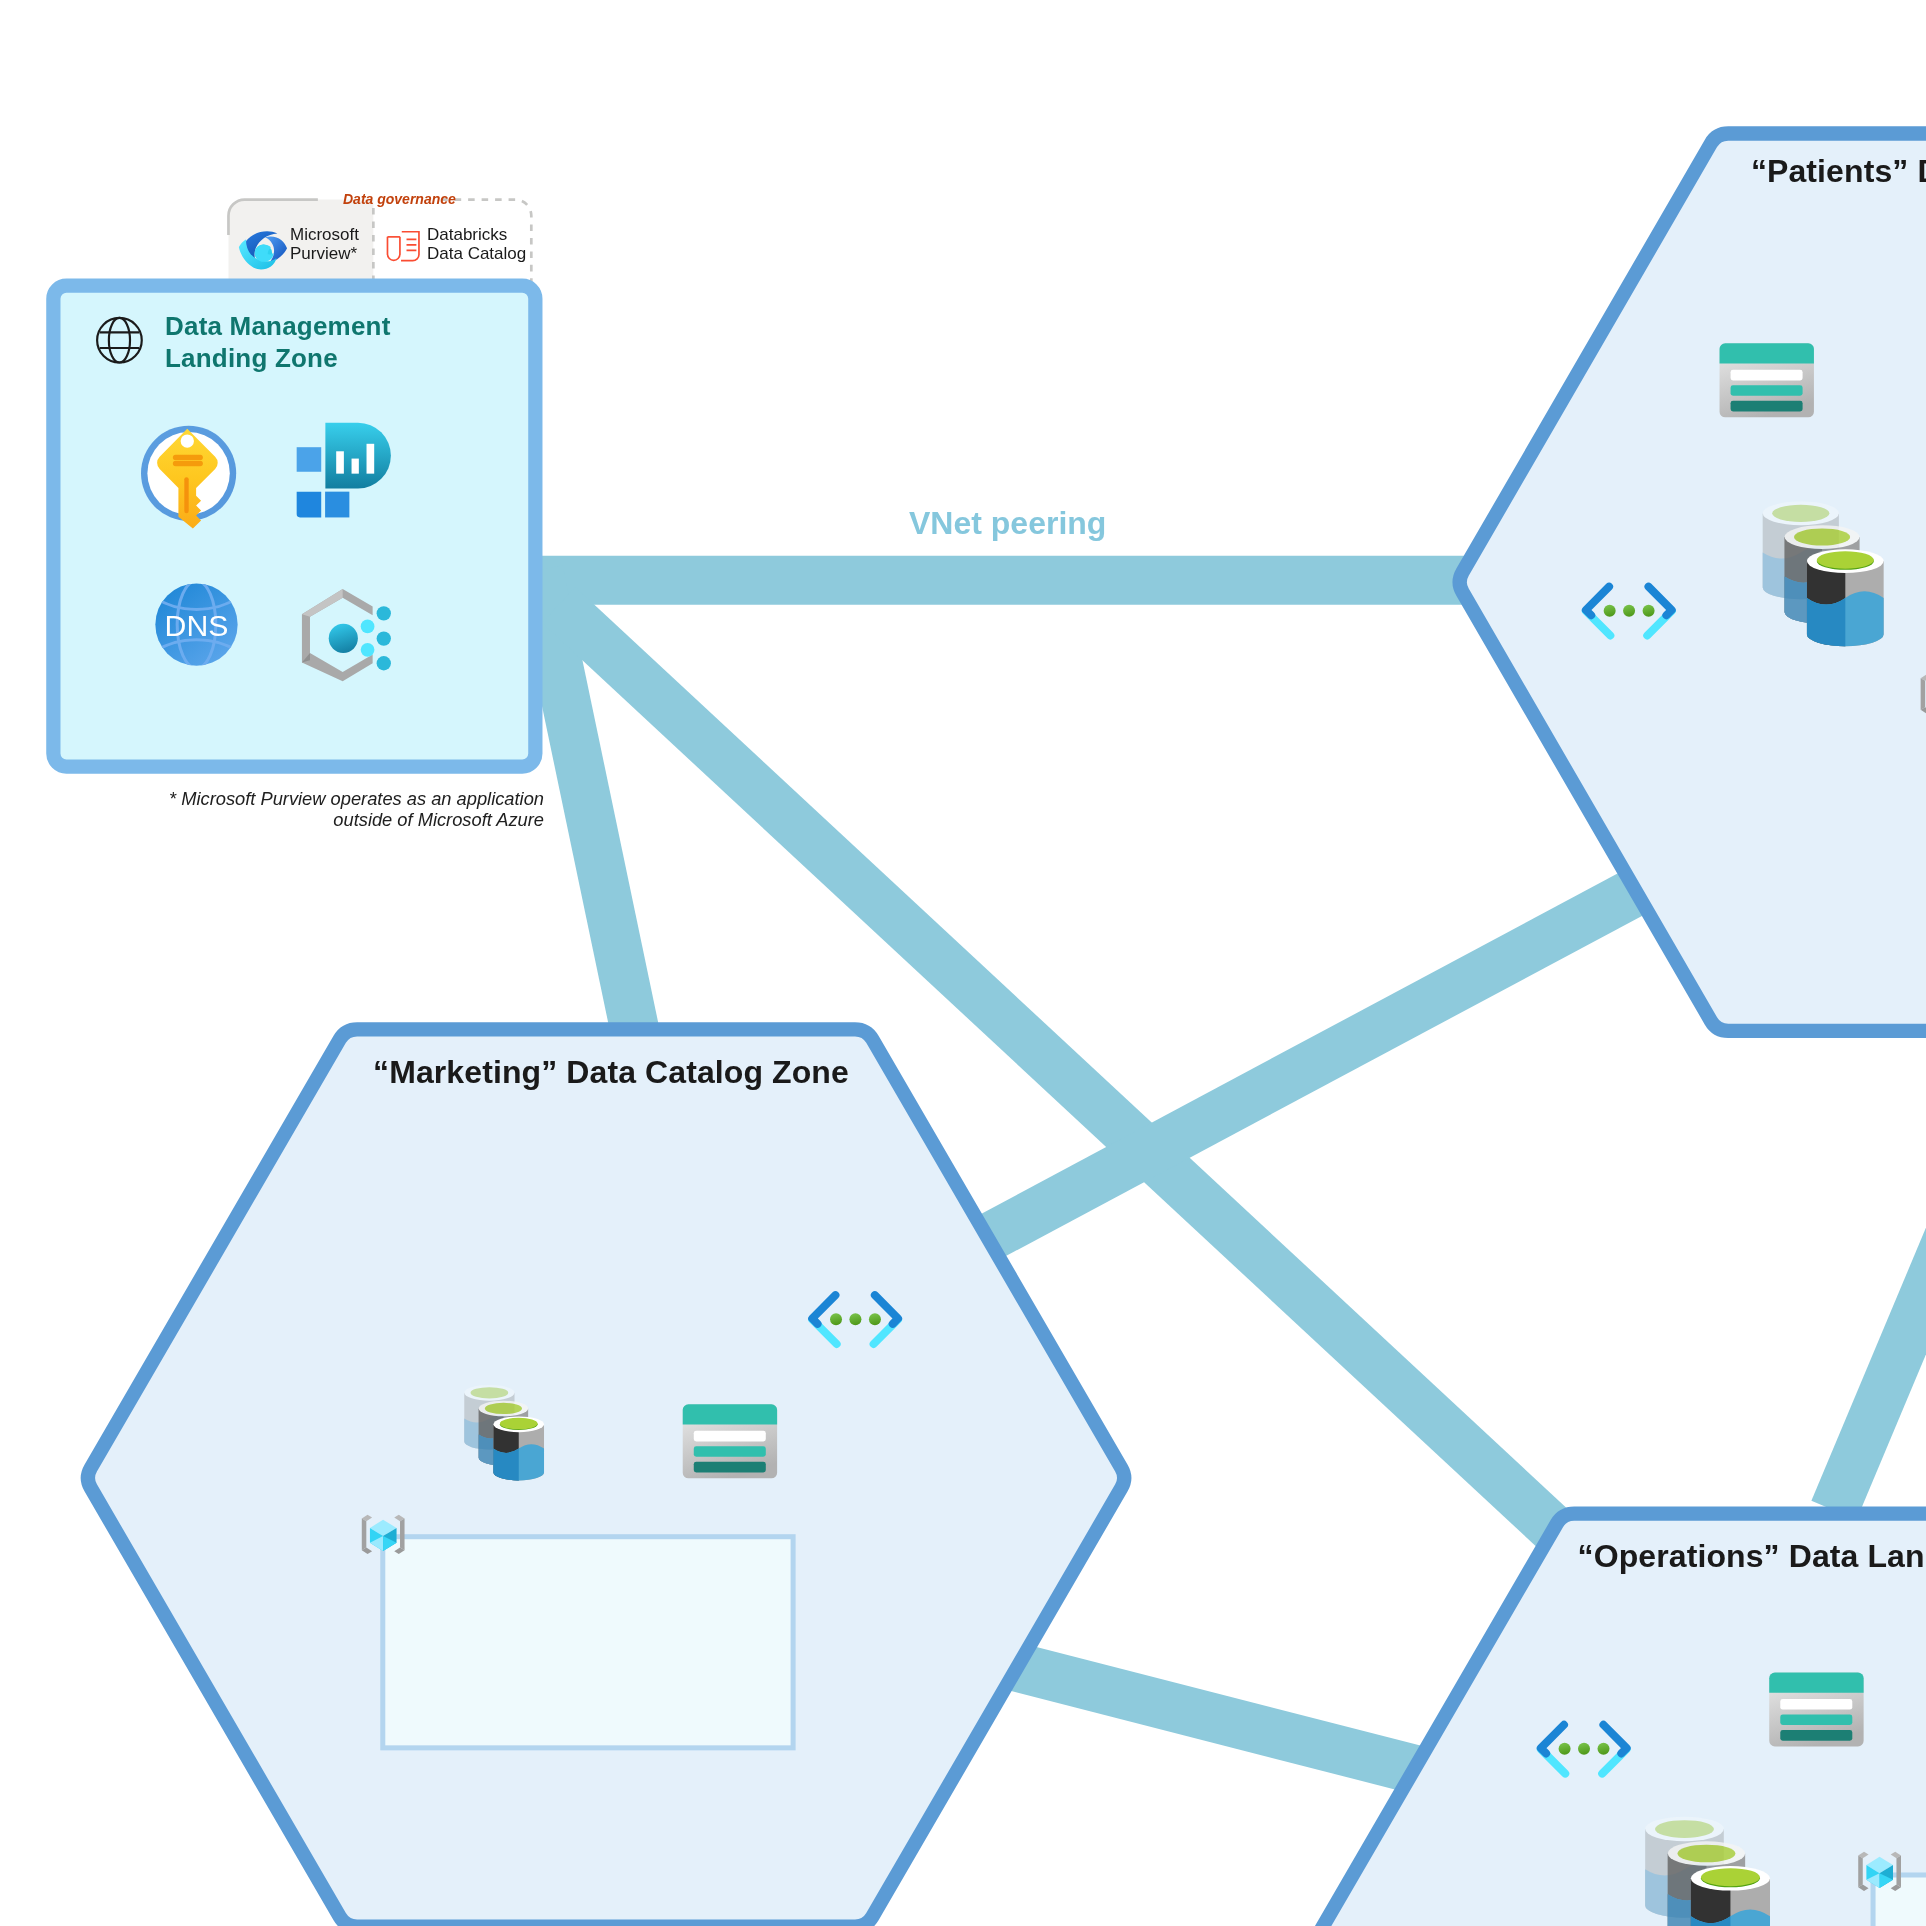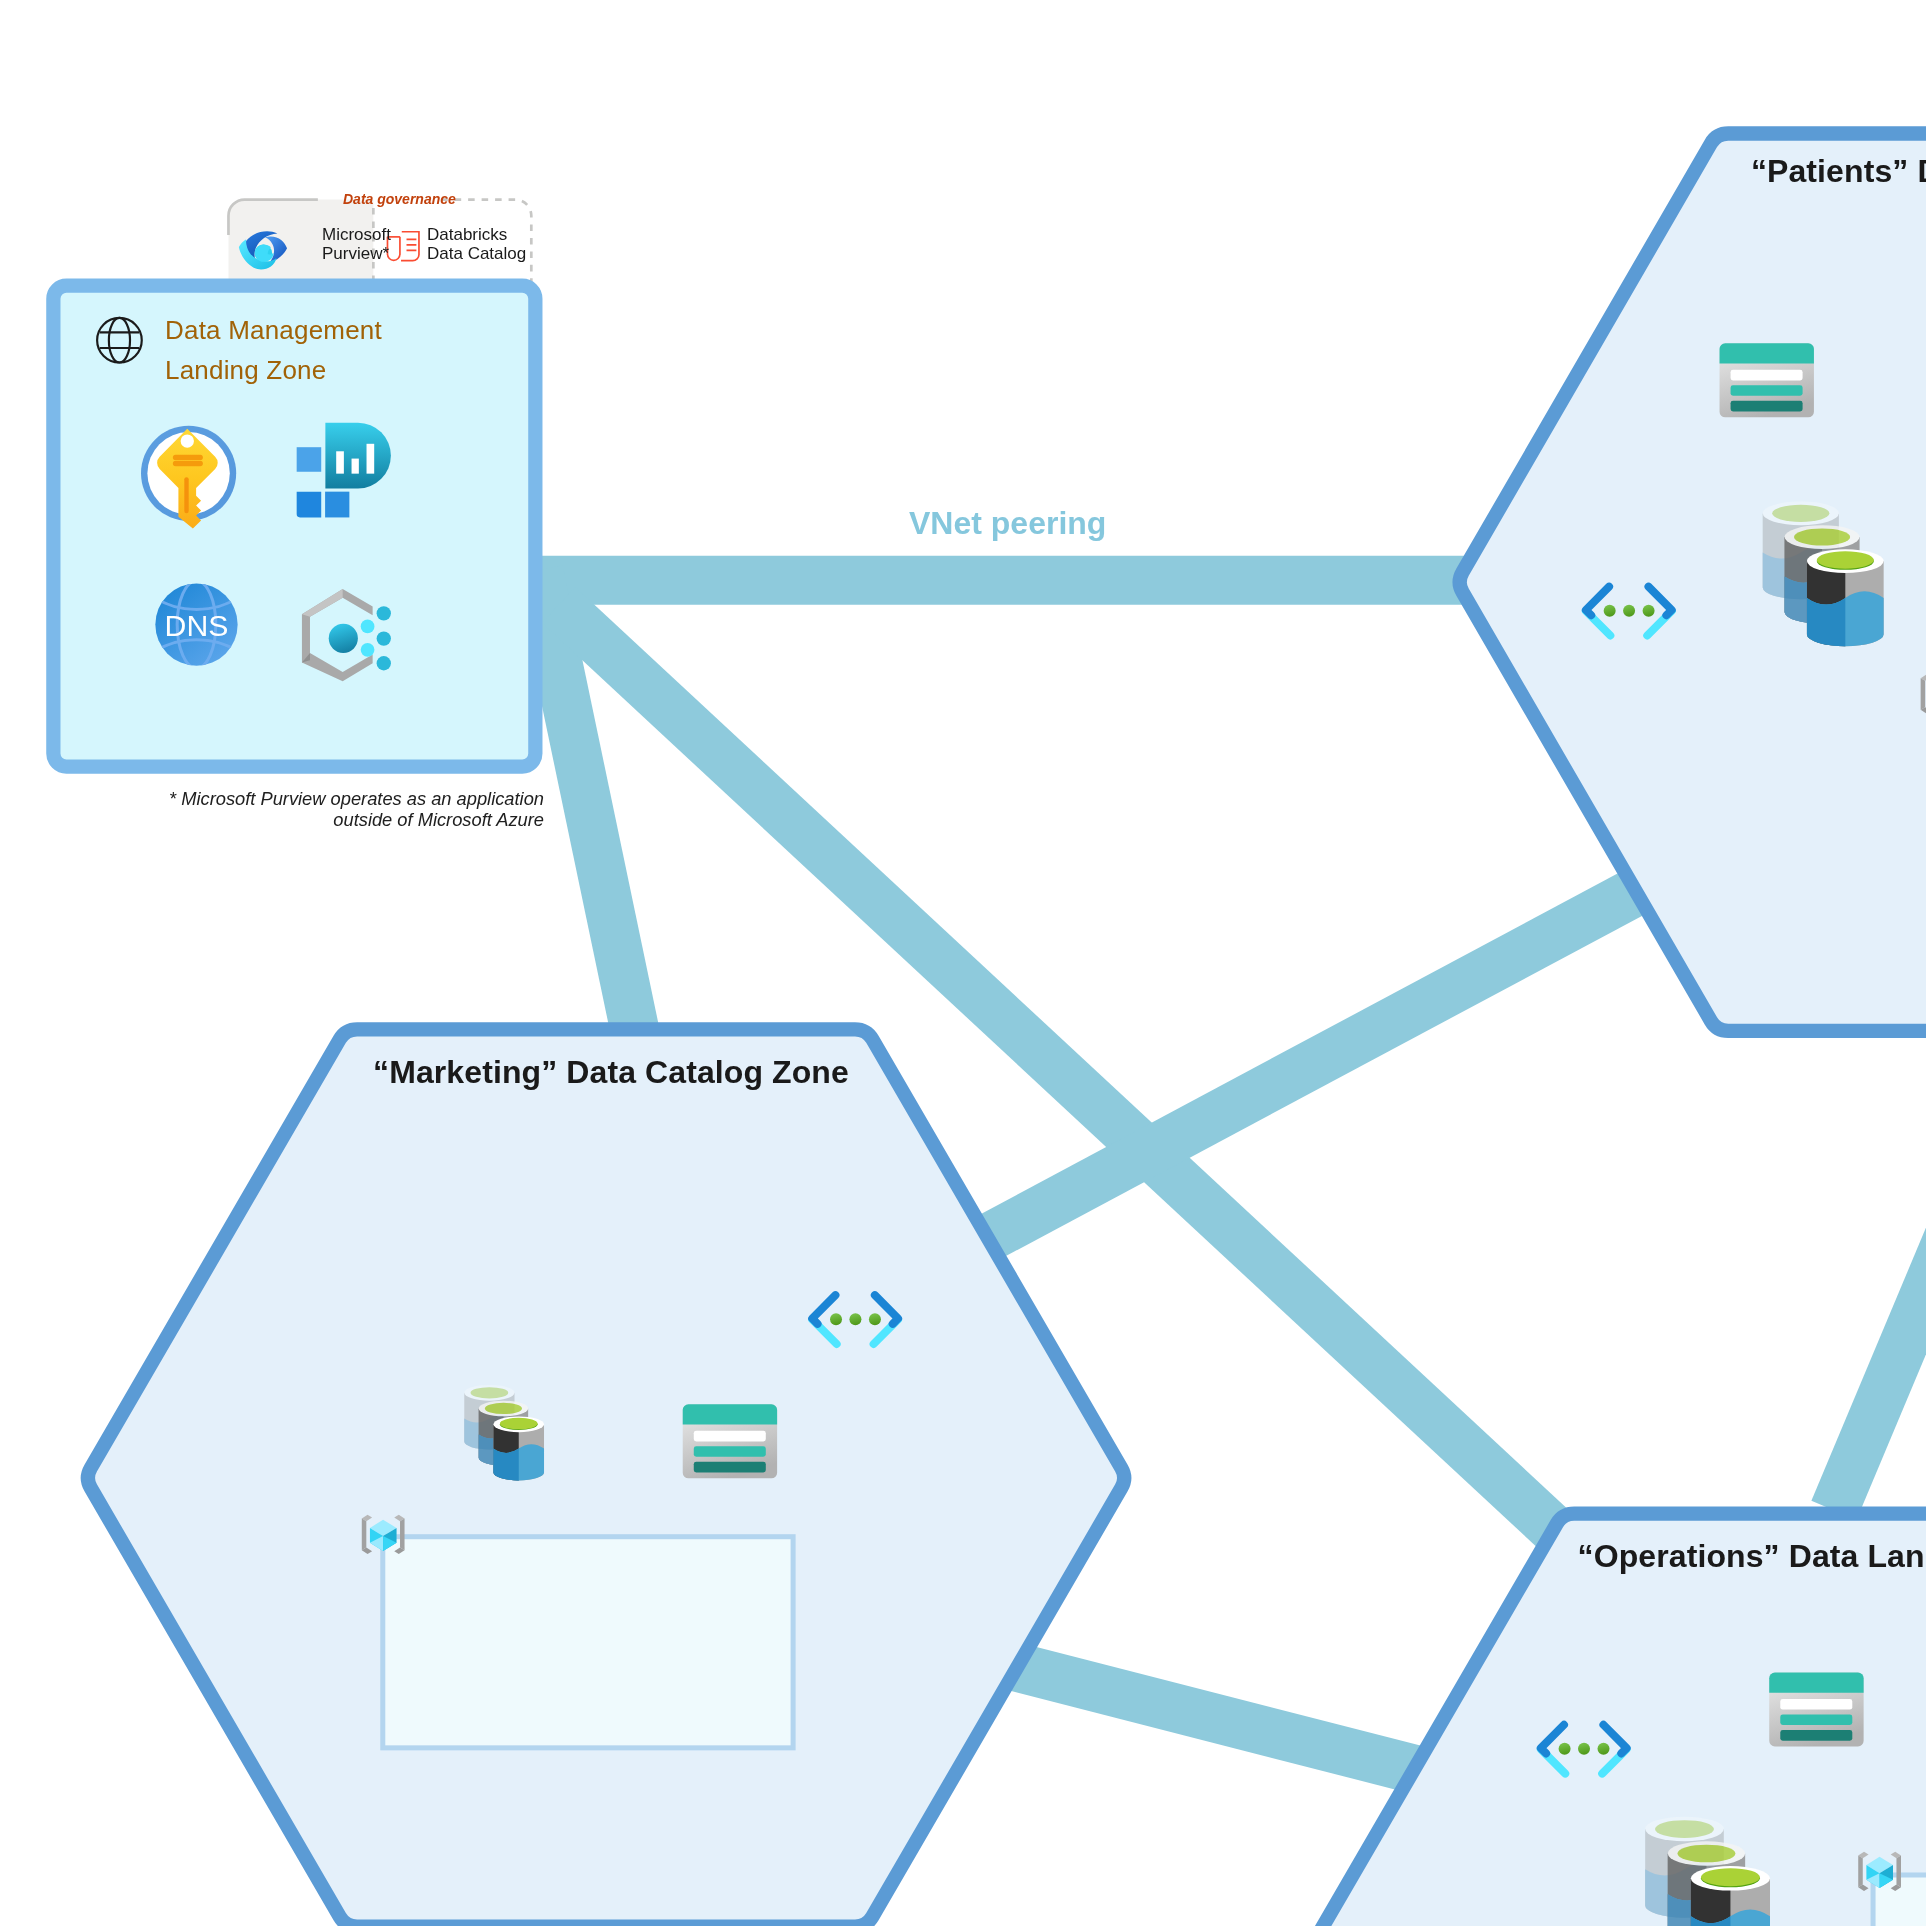--- a/index.html
+++ b/index.html
@@ -3,21 +3,21 @@
 <meta charset="utf-8">
 <title>Data mesh reference architecture</title>
 <style>
   html,body{margin:0;padding:0;background:#ffffff;}
   #root{position:relative;width:2566px;height:2566px;background:#fff;overflow:hidden;
         font-family:"Liberation Sans","DejaVu Sans",sans-serif;}
   #root svg.layer{position:absolute;left:0;top:0;width:2566px;height:2566px;}
   .tx{position:absolute;white-space:pre;}
   .hexTitle{font-size:32px;font-weight:bold;color:#1a1a1a;text-align:center;letter-spacing:0.1px;}
   .boxTitle{font-size:25.4px;font-weight:bold;color:#1a1a1a;text-align:center;line-height:29px;letter-spacing:0.2px;}
-  .dmlzTitle{font-size:26px;font-weight:normal;color:#a16207;line-height:40px;letter-spacing:0.2px;}
+  .dmlzTitle{font-size:26px;font-weight:bold;color:#0f766e;line-height:32px;letter-spacing:0.2px;}
   .peering{font-size:32px;font-weight:bold;color:#85c7dd;letter-spacing:0px;}
   .footnote{font-size:18.3px;color:#202020;text-align:right;line-height:21px;font-style:italic;}
   .govLabel{font-size:14px;font-style:italic;font-weight:bold;color:#c2410c;margin-left:21px;}
   .govItem{font-size:17px;color:#1a1a1a;line-height:19px;}
 </style>
 </head>
 <body>
 
 <div id="root">
 <svg class="layer" viewBox="0 0 6660 6660">
@@ -399,21 +399,21 @@
     <path d="M100 85.0 L86.5 93.8 L75.9 87.6 L89.4 78.8 Z" fill="#9a9a9a"></path>
   </g>
   <path d="M49.8 13.8 L81.3 33.0 L49.8 52.2 L19.1 33.0 Z" fill="#9cebff"></path>
   <path d="M19.1 33.0 L49.8 52.2 V86.8 L19.1 67.6 Z" fill="#32d4f5"></path>
   <path d="M81.3 33.0 L49.8 52.2 V86.8 L81.3 67.6 Z" fill="#1eaed4"></path>
   <path d="M49.8 52.2 L19.1 67.6 L49.8 86.8 Z" fill="#9ae9fe"></path>
   <path d="M49.8 52.2 L81.3 67.6 L49.8 86.8 Z" fill="#36d6f6"></path>
 </g>
 </svg>
 <div class="tx govLabel" style="position:absolute;left:322px;top:191px;">Data governance</div>
-<div class="tx govItem" style="position:absolute;left:290px;top:225px;margin-left:32px;">Microsoft
+<div class="tx govItem" style="position:absolute;left:290px;top:225px;">Microsoft
 Purview*</div>
 <div class="tx govItem" style="position:absolute;left:427px;top:225px;">Databricks
 Data Catalog</div>
 <div class="tx dmlzTitle" style="position:absolute;left:165px;top:310px;">Data Management
 Landing Zone</div>
 <div class="tx footnote" style="position:absolute;left:116px;top:788px;width:428px;text-align:right;">* Microsoft Purview operates as an application
 outside of Microsoft Azure</div>
 <div class="tx peering" style="position:absolute;left:909px;top:505px;">VNet peering</div>
 <div class="tx hexTitle" style="position:absolute;left:1725px;top:153px;width:508px;">“Patients” Data Landing Zone</div>
 <div class="tx hexTitle" style="position:absolute;left:355px;top:1054px;width:512px;">“Marketing” Data Catalog Zone</div>

